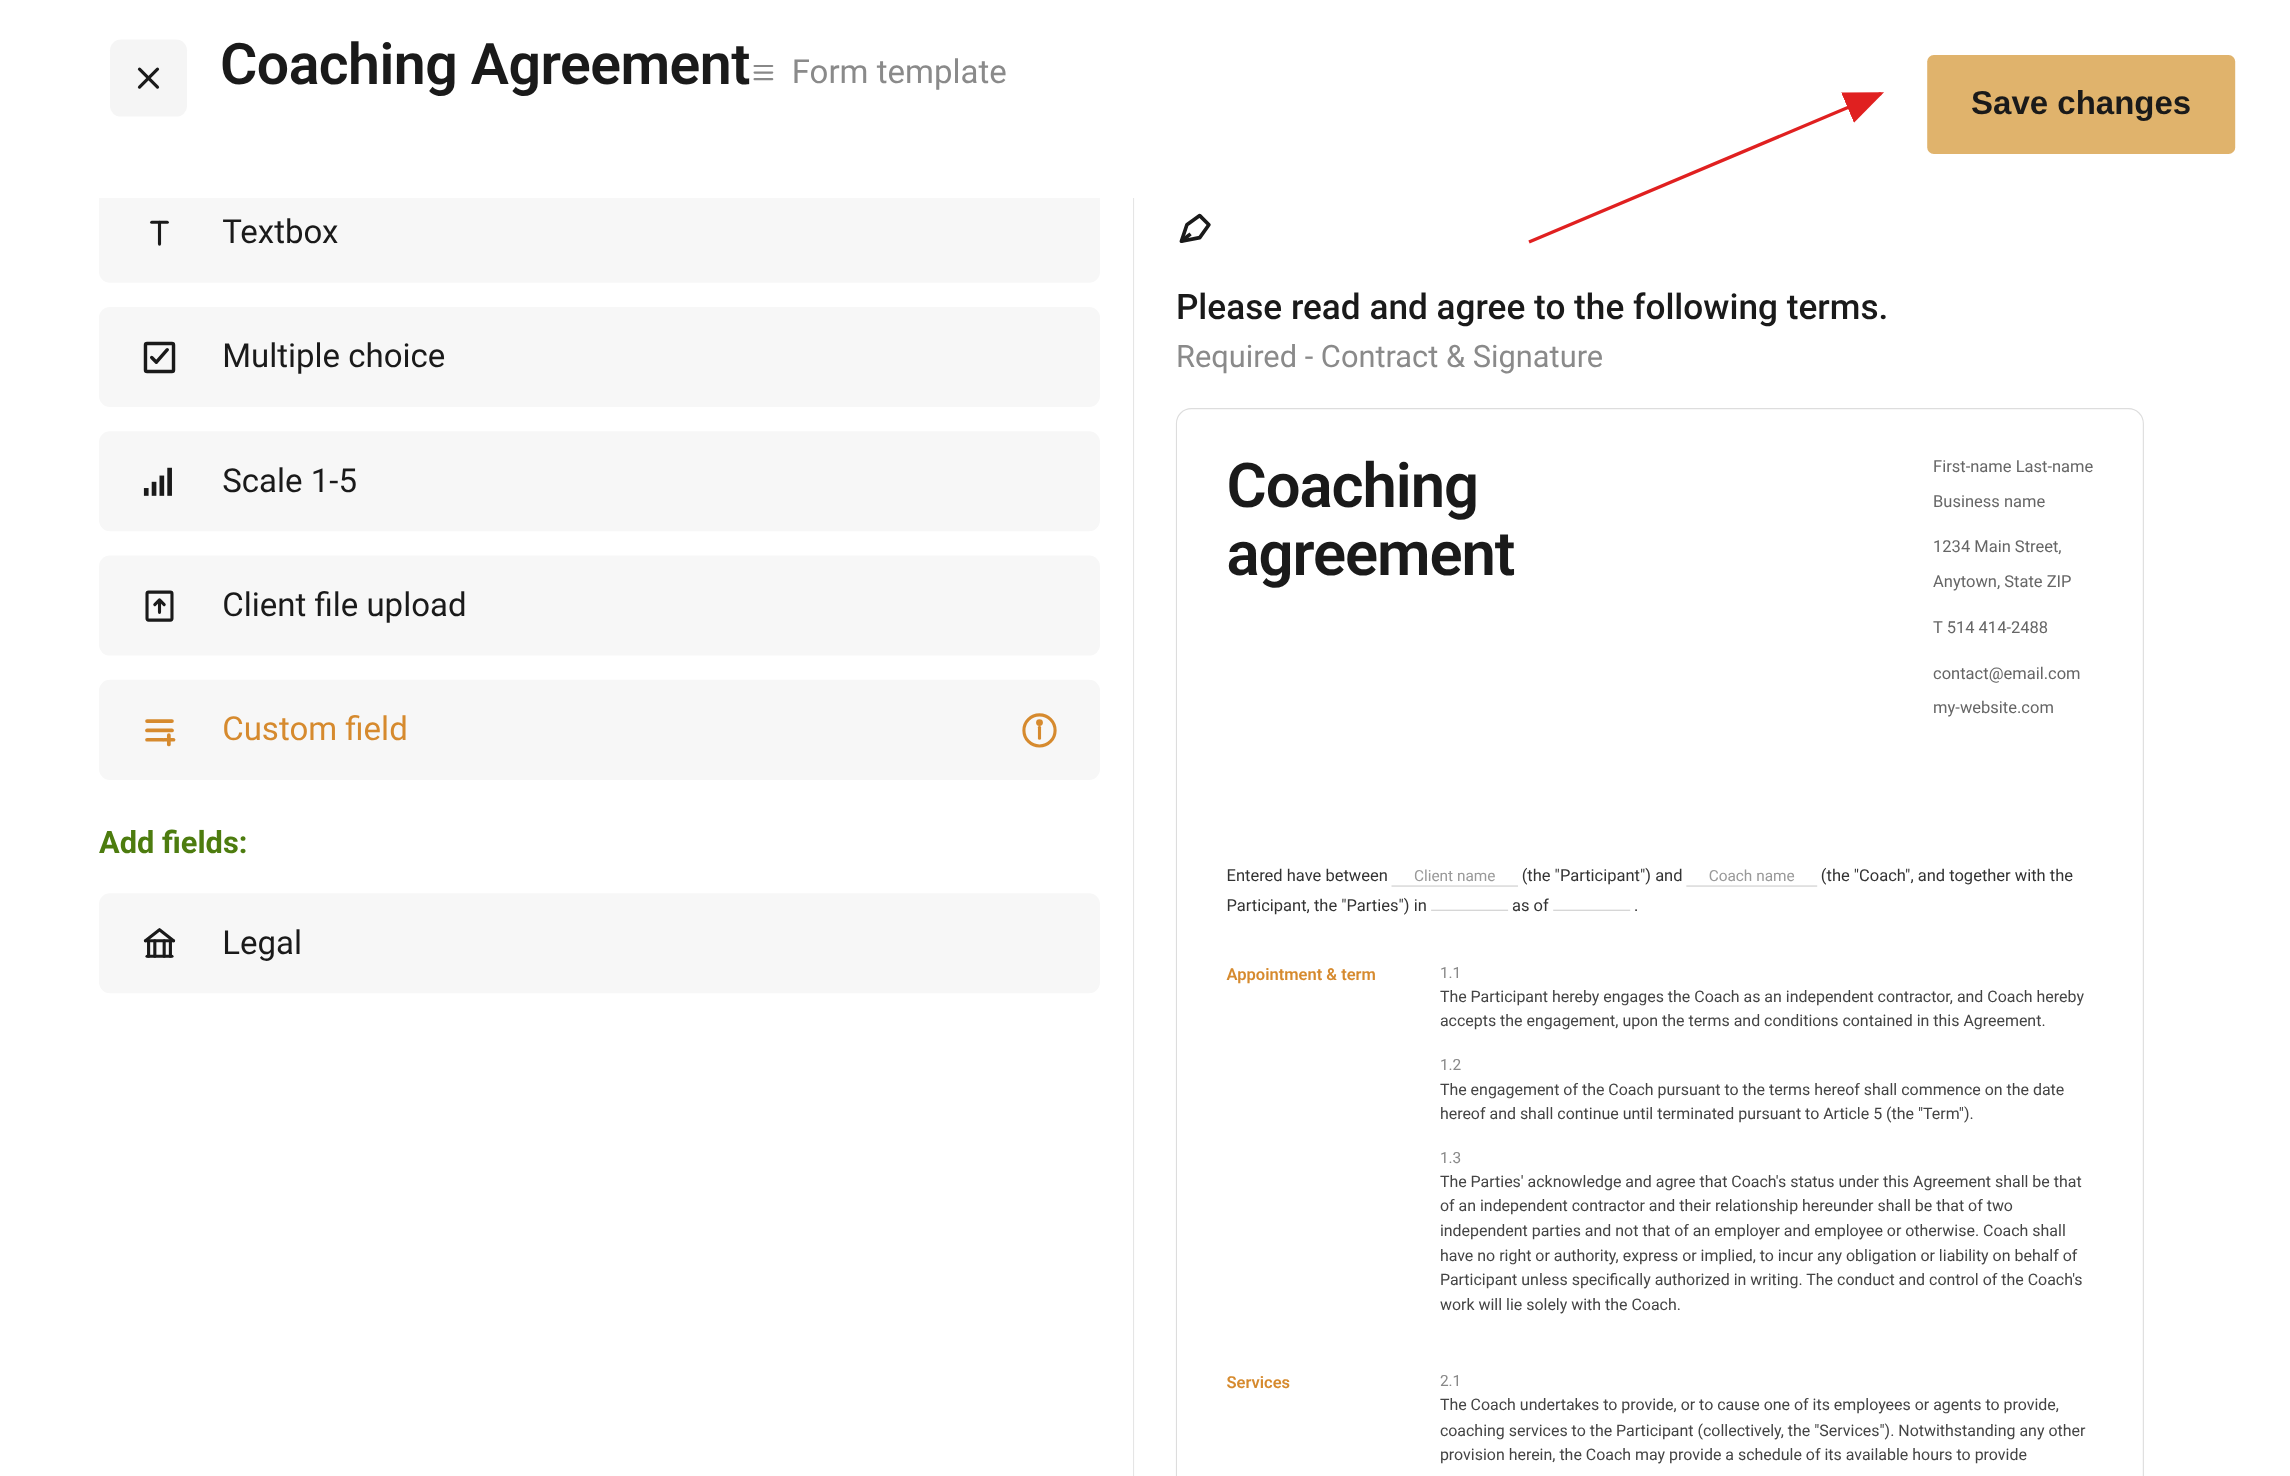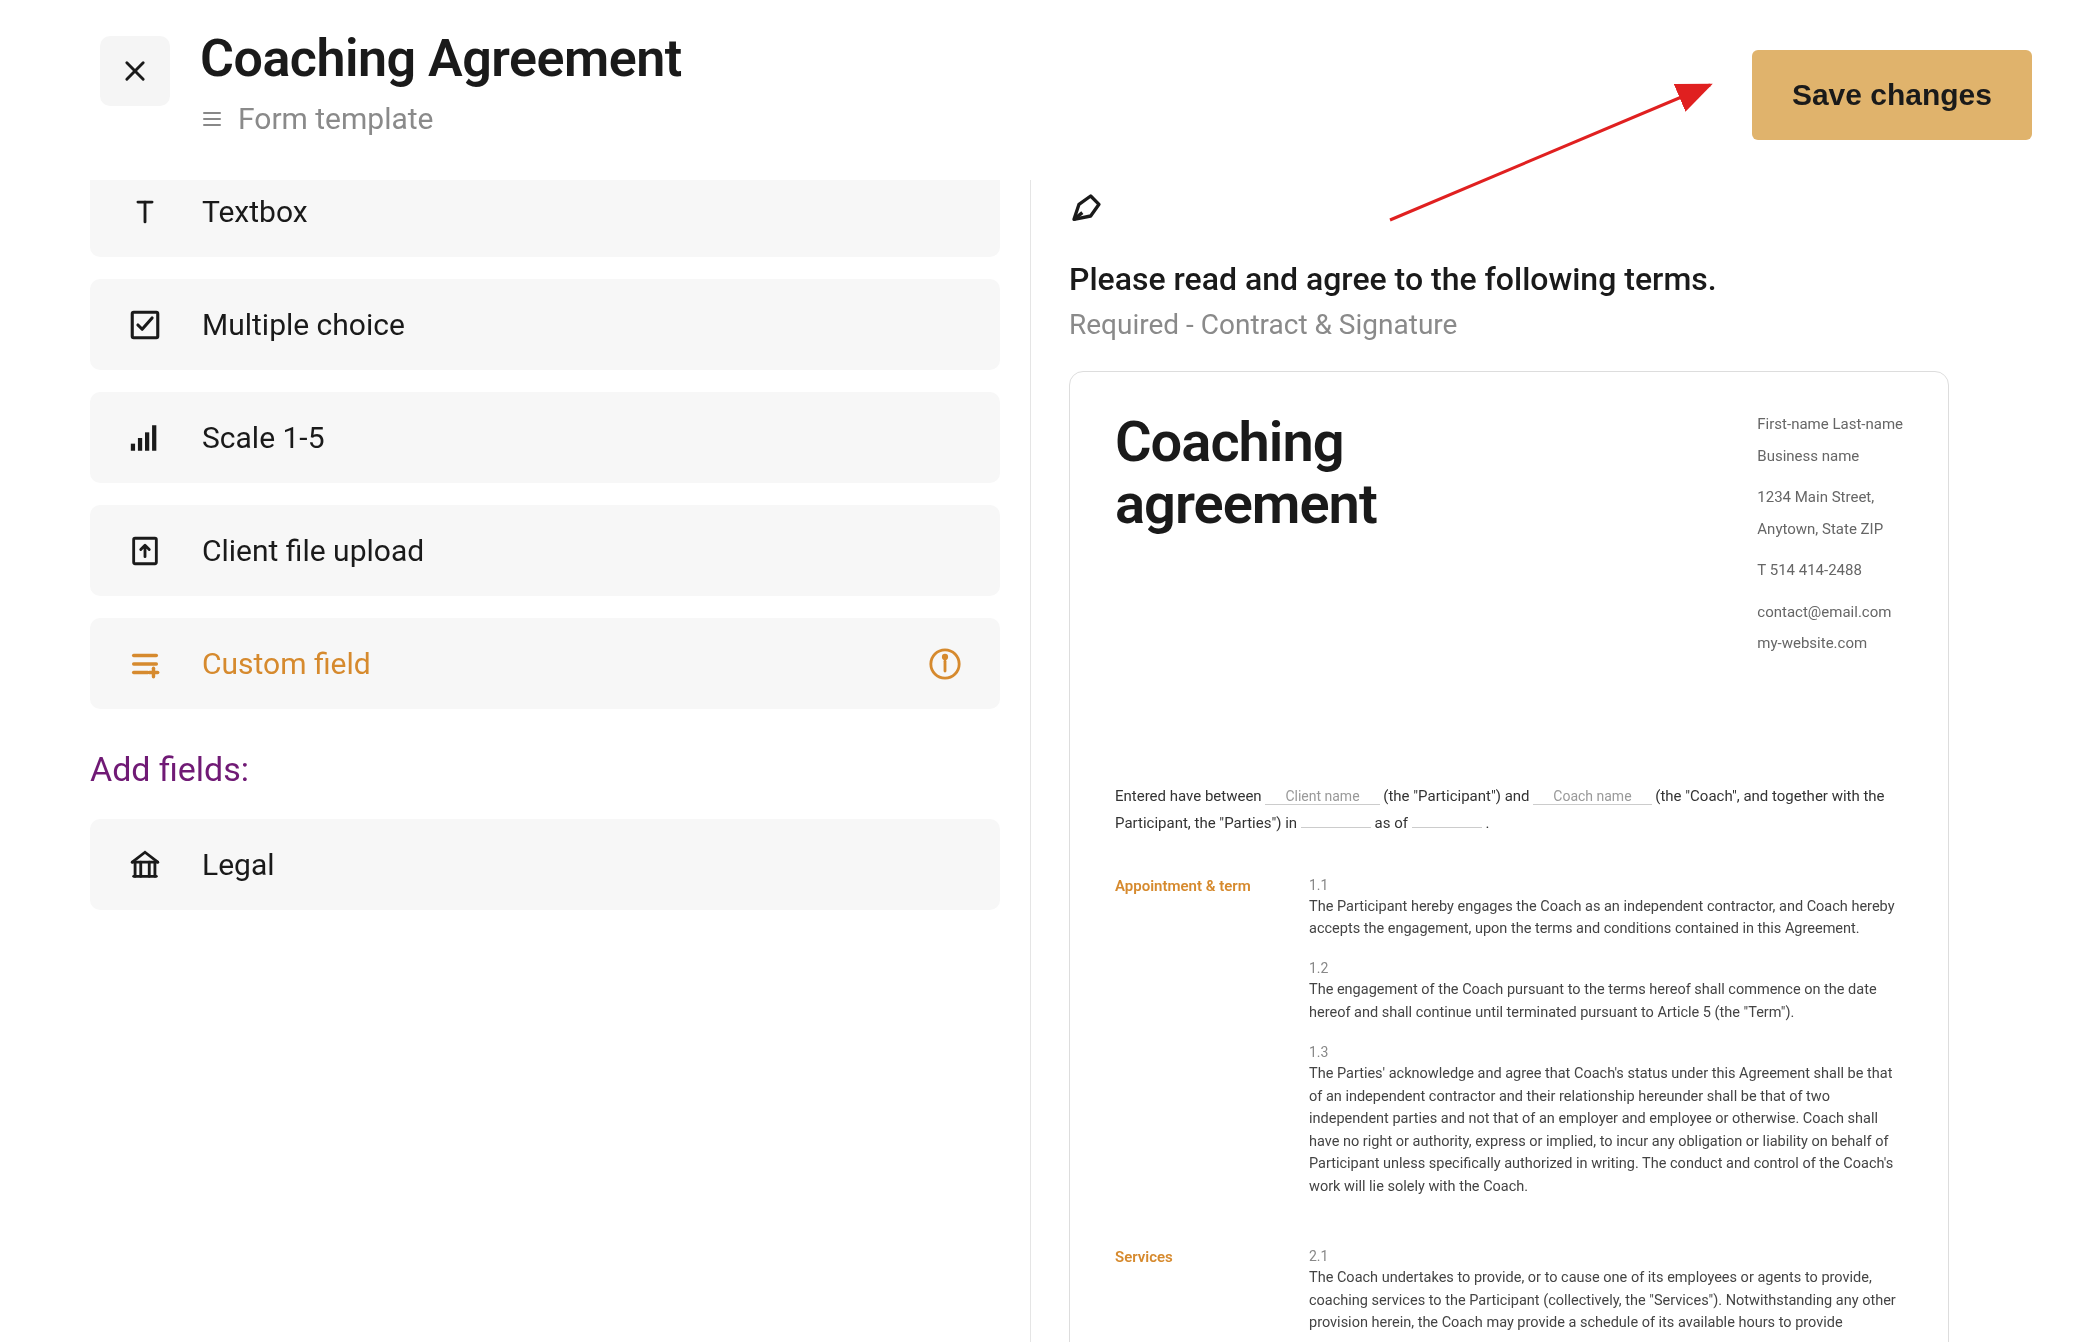--- a/index.html
+++ b/index.html
@@ -36,21 +36,20 @@
       justify-content: center;
       cursor: pointer;
       margin-top: 6px;
     }
     .close-btn svg {
       width: 28px;
       height: 28px;
     }
     .title-area {
       display: flex;
-      flex-direction: column;
     }
     .page-title {
       font-size: 52px;
       font-weight: 600;
       color: #1a1a1a;
       letter-spacing: -0.5px;
       line-height: 1.1;
     }
     .subtitle-row {
       display: flex;
@@ -120,23 +119,23 @@
     .field-item.custom .field-icon {
       color: #d68a2e;
     }
     .info-icon {
       margin-left: auto;
       width: 34px;
       height: 34px;
       color: #d68a2e;
     }
     .section-heading {
-      font-size: 34px;
-      font-weight: 400;
-      color: #701a75;
+      font-size: 28px;
+      font-weight: 700;
+      color: #4d7c0f;
       margin: 40px 0 30px 0;
     }
     .right-panel {
       flex: 1;
       padding-right: 60px;
       border-left: 1px solid #e5e5e5;
       padding-left: 0;
       margin-left: -30px;
     }
     .right-inner {

